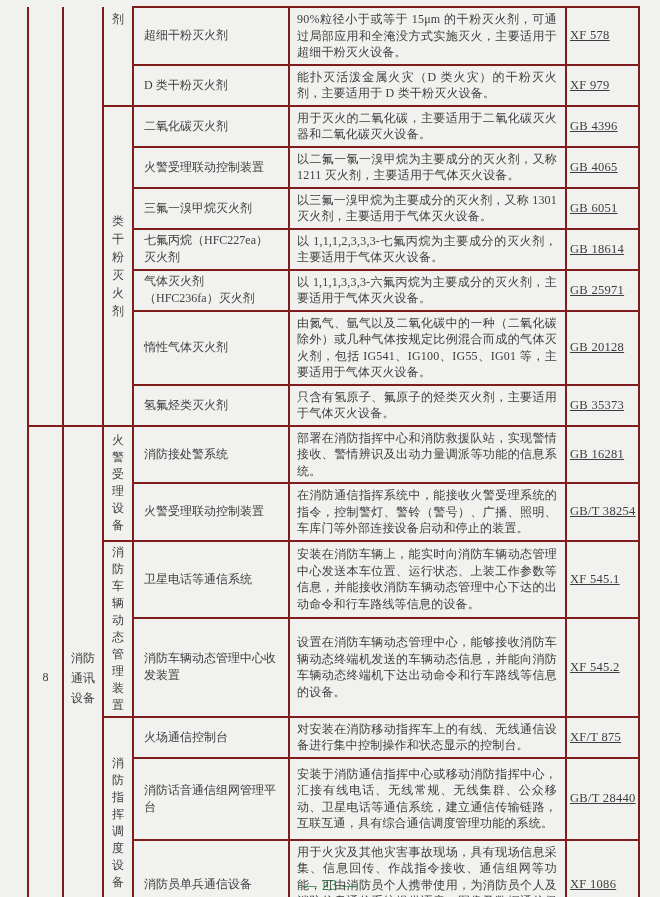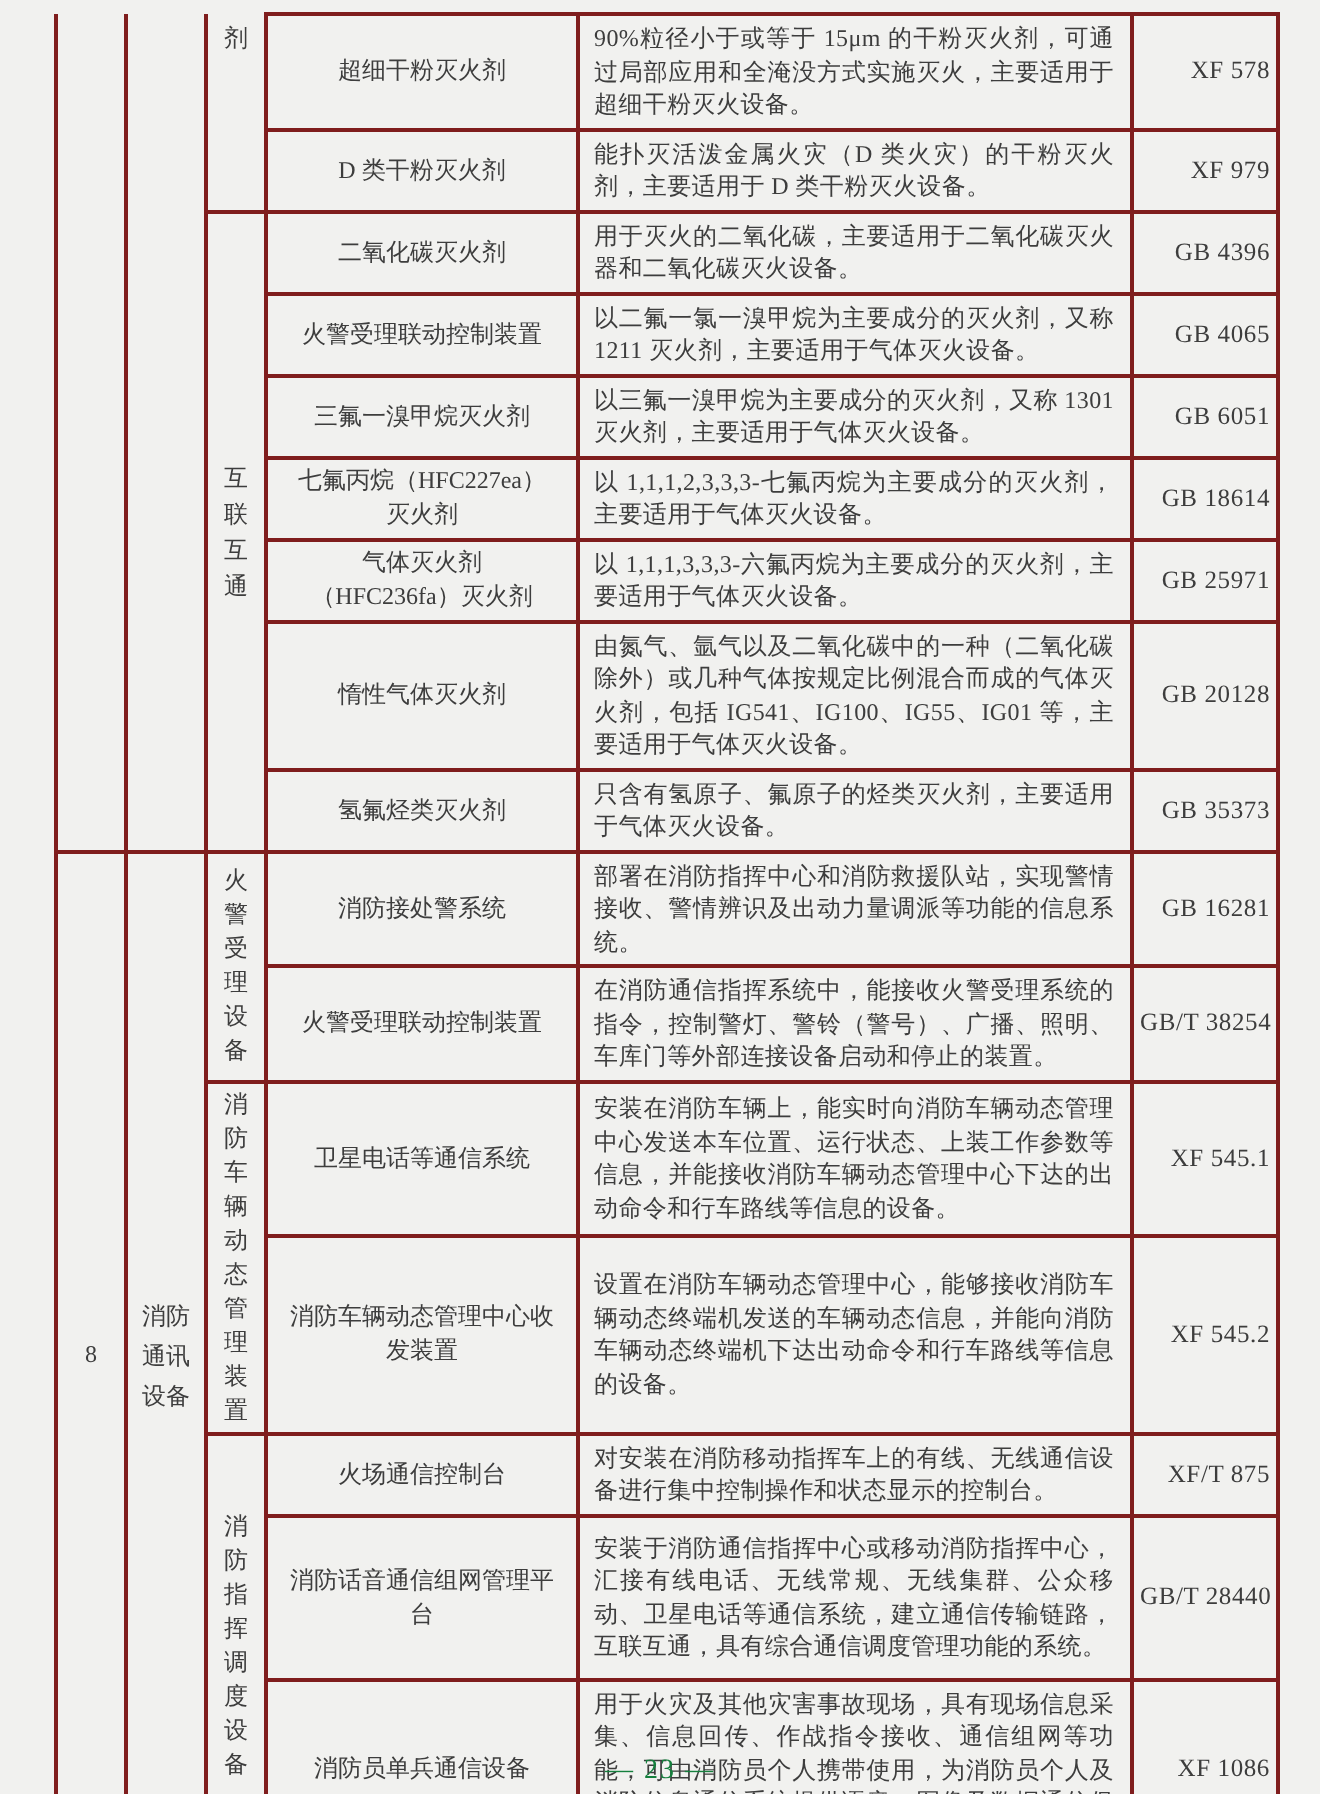--- a/index.html
+++ b/index.html
@@ -20,28 +20,28 @@
     vertical-align:middle;
     font-size:12px;
     color:#3d3d3d;
     padding:2px 3px;
     overflow:hidden;
   }
   td.no-top{border-top:none;}
   td.c-seq{text-align:center;}
   td.c-cat{text-align:center;}
   td.c-sub{text-align:center;}
-  td.c-name{text-align:center;padding:2px 10px;line-height:17px;}
+  td.c-name{text-align:left;padding:2px 10px;line-height:17px;}
   td.c-desc{
     text-align:justify;text-align-last:left;
     padding:3px 8px 3px 7px;
     line-height:16.5px;
     letter-spacing:0.2px;
   }
-  td.c-std{text-align:right;font-size:12.5px;letter-spacing:0.3px;white-space:nowrap;}
+  td.c-std{text-align:left;font-size:12.5px;letter-spacing:0.3px;white-space:nowrap;text-decoration:underline;}
   .vtext{ 
     width:13px;margin:0 auto;
     word-break:break-all;line-break:anywhere;
     line-height:17px;font-size:12px;text-align:center;
   }
   .vtext.gas{line-height:18px;}
   .cat-text{ 
     width:26px;margin:0 auto;
     word-break:break-all;line-break:anywhere;
     line-height:20px;font-size:12px;
@@ -79,21 +79,21 @@
       <td class="c-std">XF 578</td>
     </tr>
     <tr style="height:36px">
       <td class="c-name">D 类干粉灭火剂</td>
       <td class="c-desc">能扑灭活泼金属火灾（D 类火灾）的干粉灭火剂，主要适用于 D 类干粉灭火设备。</td>
       <td class="c-std">XF 979</td>
     </tr>
 
     <tr style="height:37px">
       <td class="c-sub" rowspan="7">
-        <div class="vtext gas">互联互通</div>
+        <div class="vtext gas">类干粉灭火剂</div>
       </td>
       <td class="c-name">二氧化碳灭火剂</td>
       <td class="c-desc">用于灭火的二氧化碳，主要适用于二氧化碳灭火器和二氧化碳灭火设备。</td>
       <td class="c-std">GB 4396</td>
     </tr>
     <tr style="height:37px">
       <td class="c-name">火警受理联动控制装置</td>
       <td class="c-desc">以二氟一氯一溴甲烷为主要成分的灭火剂，又称 1211 灭火剂，主要适用于气体灭火设备。</td>
       <td class="c-std">GB 4065</td>
     </tr>

